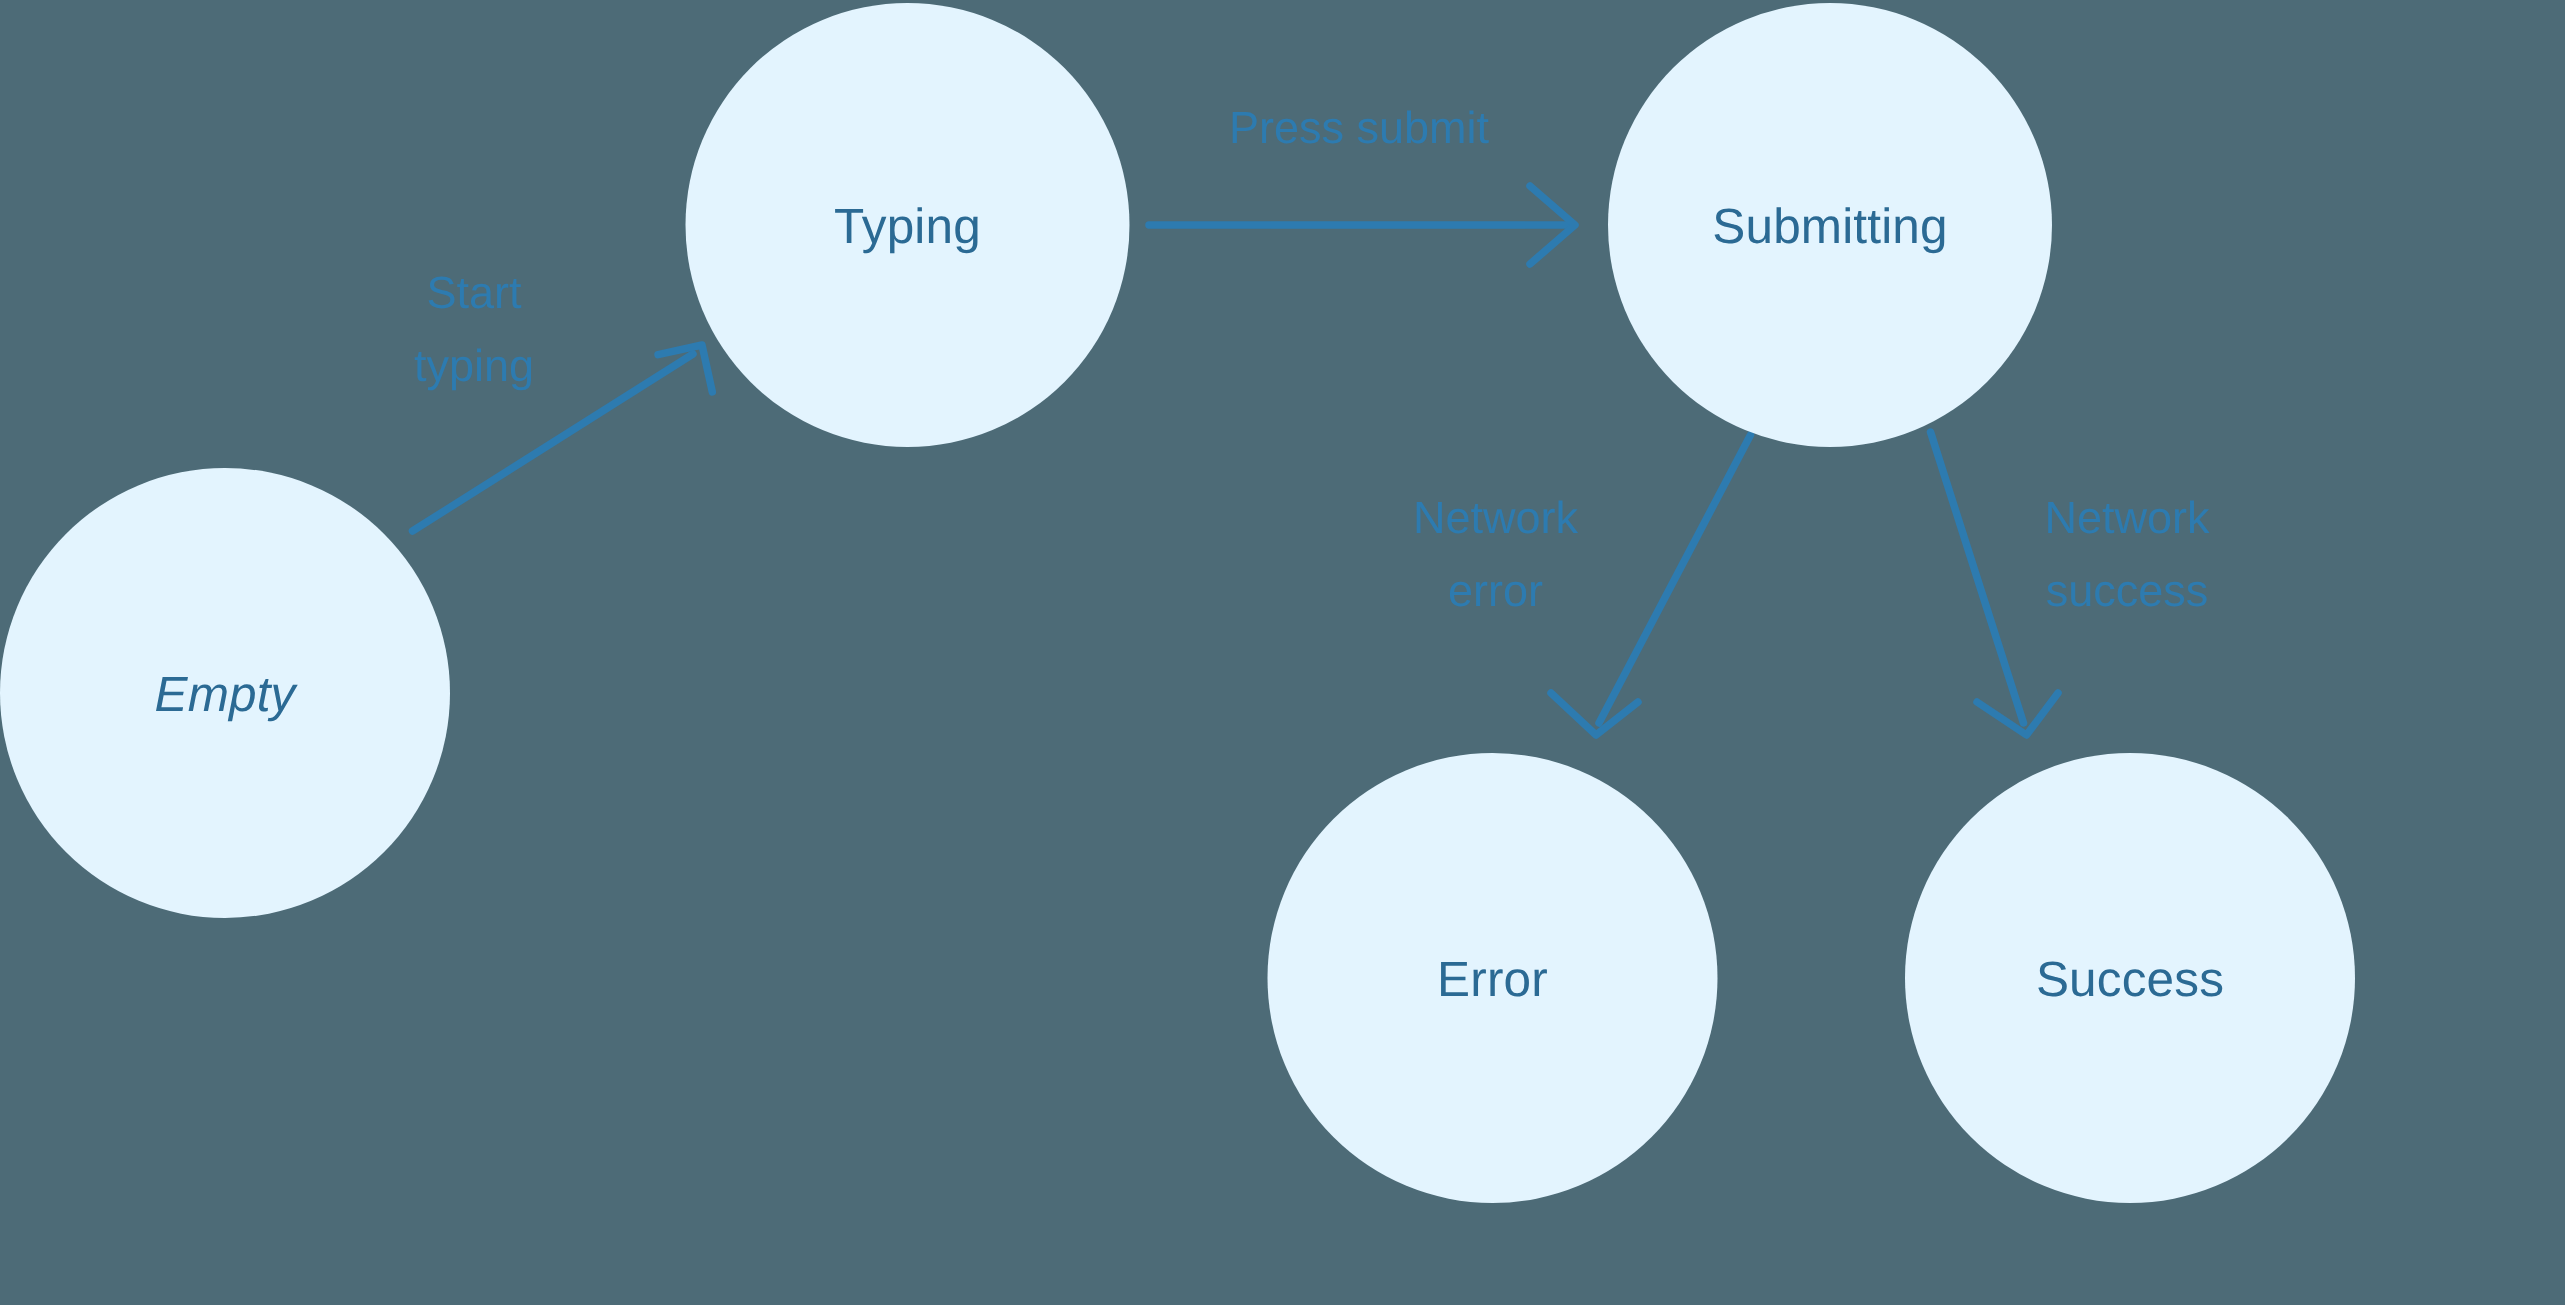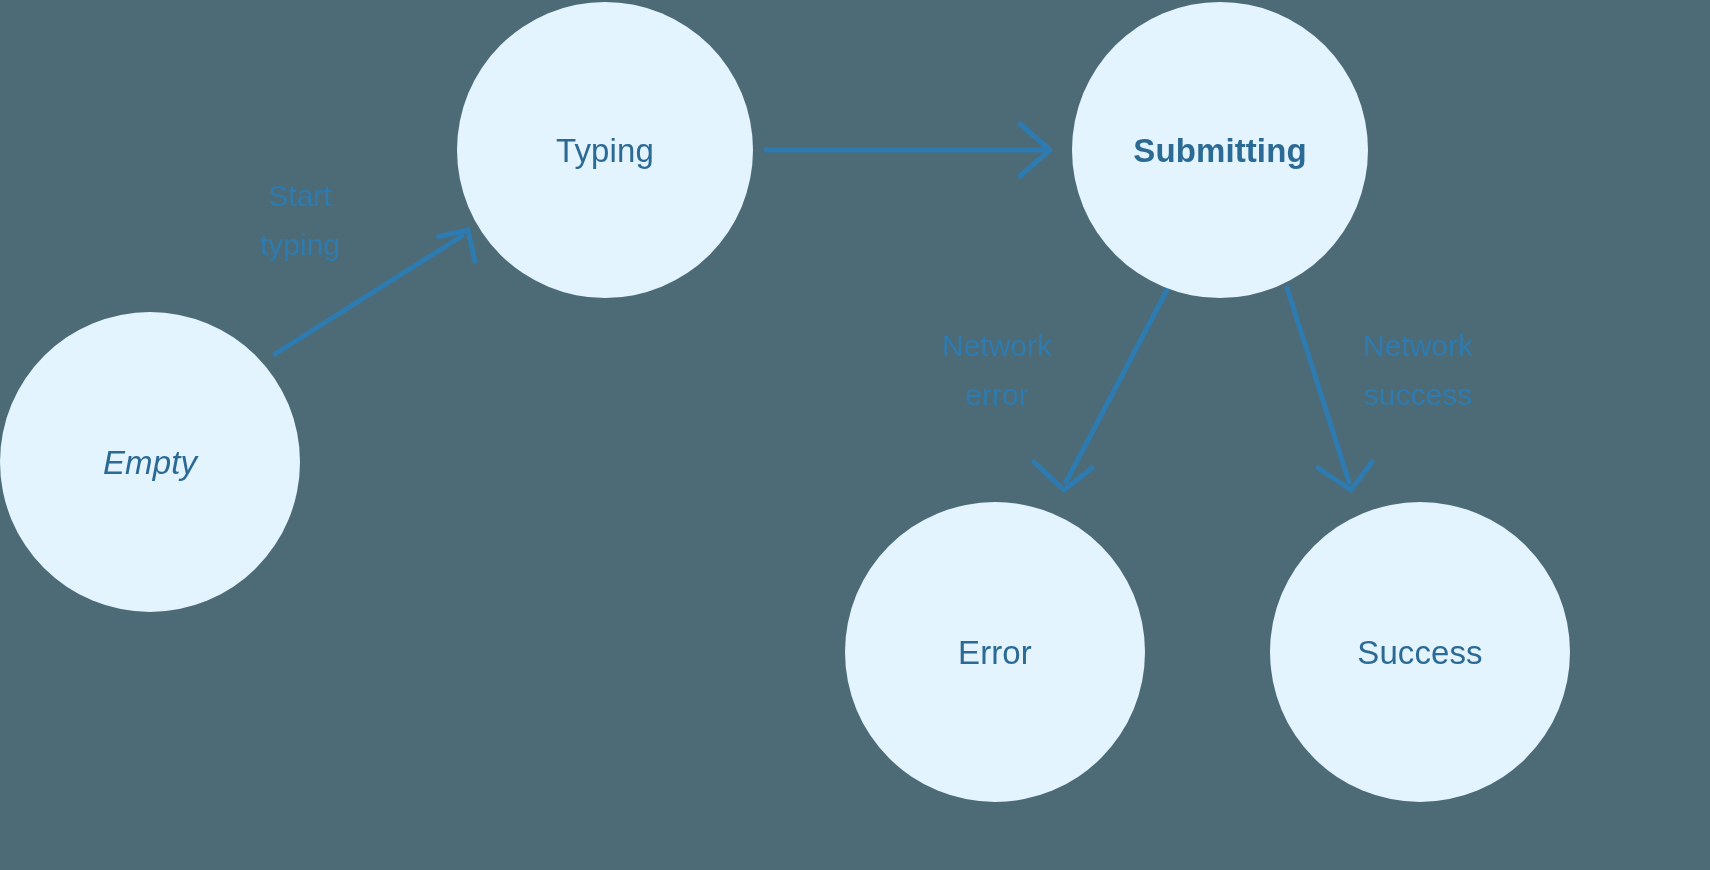--- a/index.html
+++ b/index.html
@@ -80,35 +80,36 @@
   </svg>
 
   <div class="node" style="left:0px; top:312px; width:300px; height:300px;font-style:italic;">
     <span class="node-label">Empty</span>
   </div>
 
   <div class="node" style="left:457px; top:2px; width:296px; height:296px;">
     <span class="node-label">Typing</span>
   </div>
 
-  <div class="node" style="left:1072px; top:2px; width:296px; height:296px;font-weight:bold;">
+  <div class="node" style="left:1072px; top:2px; width:296px; height:296px;">
     <span class="node-label">Submitting</span>
   </div>
 
   <div class="node" style="left:845px; top:502px; width:300px; height:300px;">
     <span class="node-label">Error</span>
   </div>
 
   <div class="node" style="left:1270px; top:502px; width:300px; height:300px;">
     <span class="node-label">Success</span>
   </div>
 
-  <div class="edge-label" style="left:200px; top:172px; width:200px;">Start
+  <div class="edge-label" style="left:216px; top:172px; width:200px;">Start
 typing</div>
 
+  <div class="edge-label" style="left:746px; top:62px; width:320px;">Press submit</div>
 
   <div class="edge-label" style="left:877px; top:322px; width:240px;">Network
 error</div>
 
   <div class="edge-label" style="left:1298px; top:322px; width:240px;">Network
 success</div>
 
 </div>
 
 </body></html>

